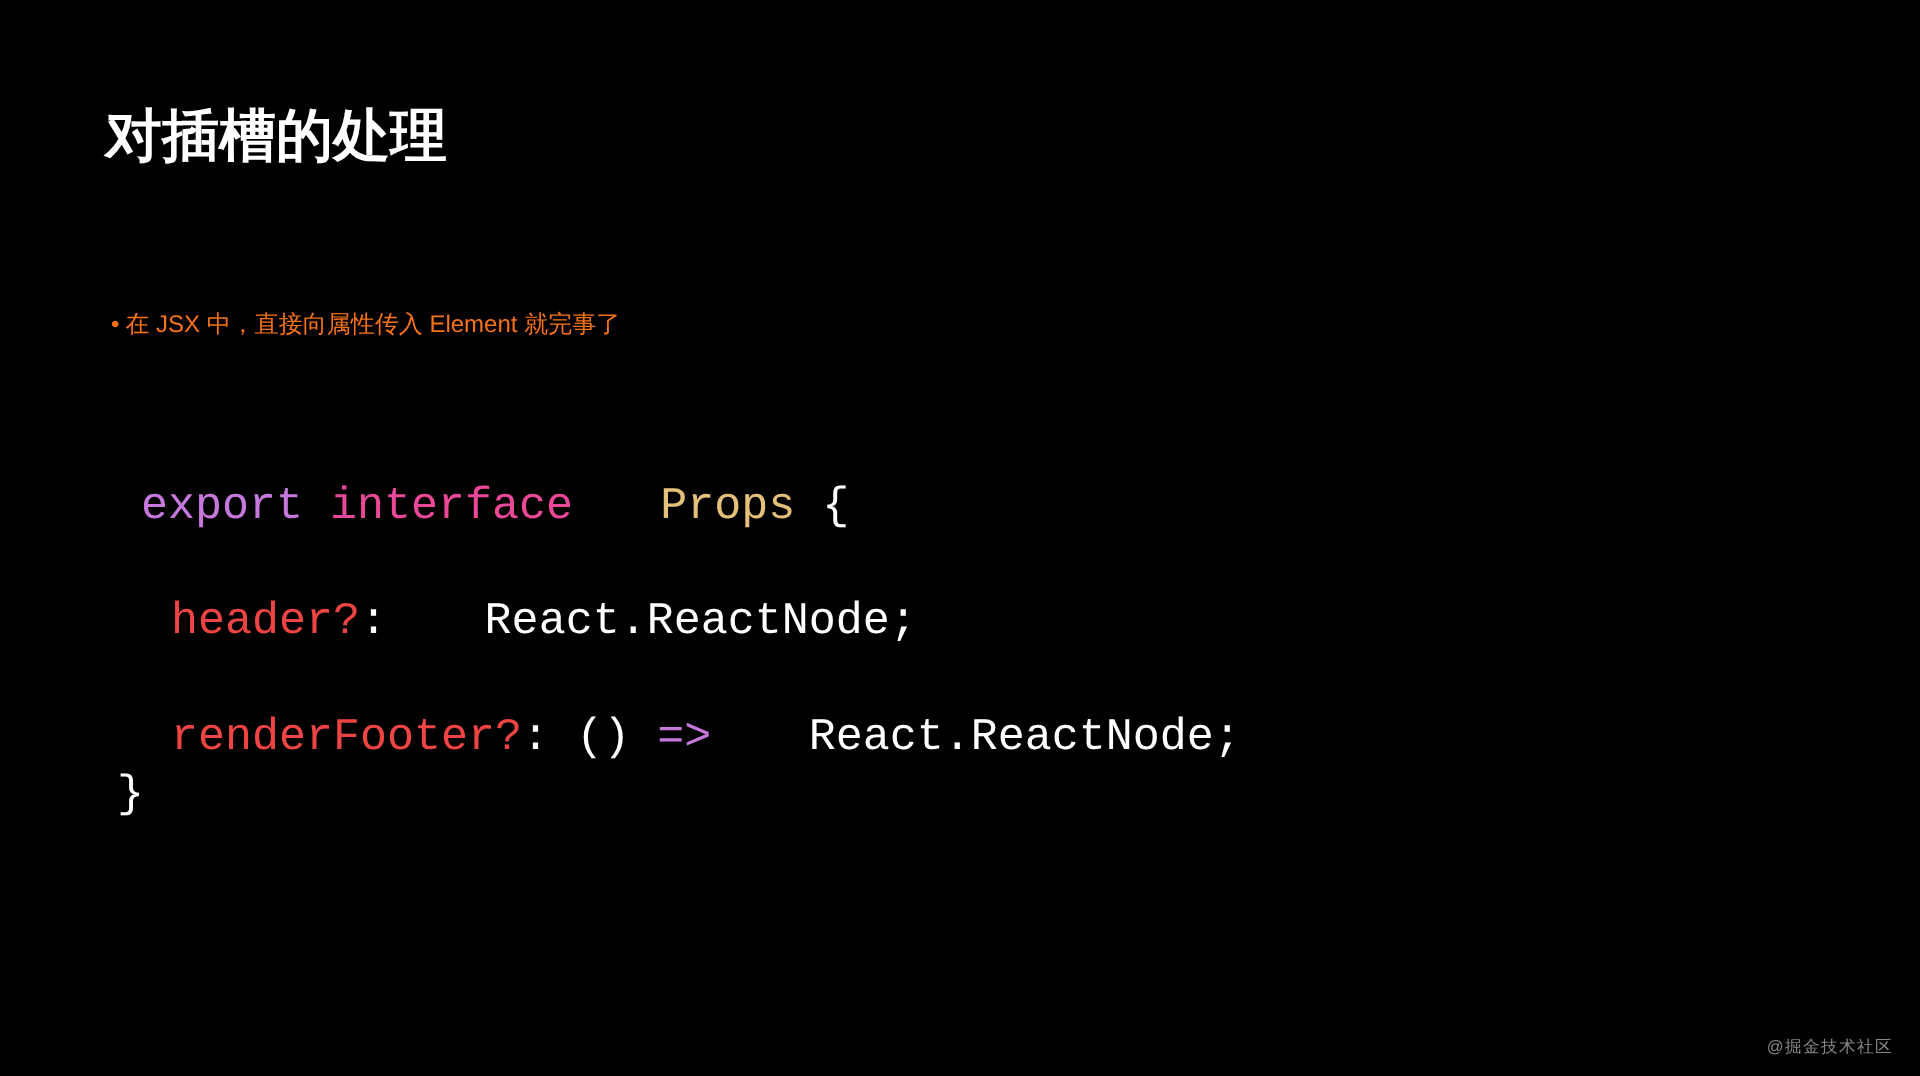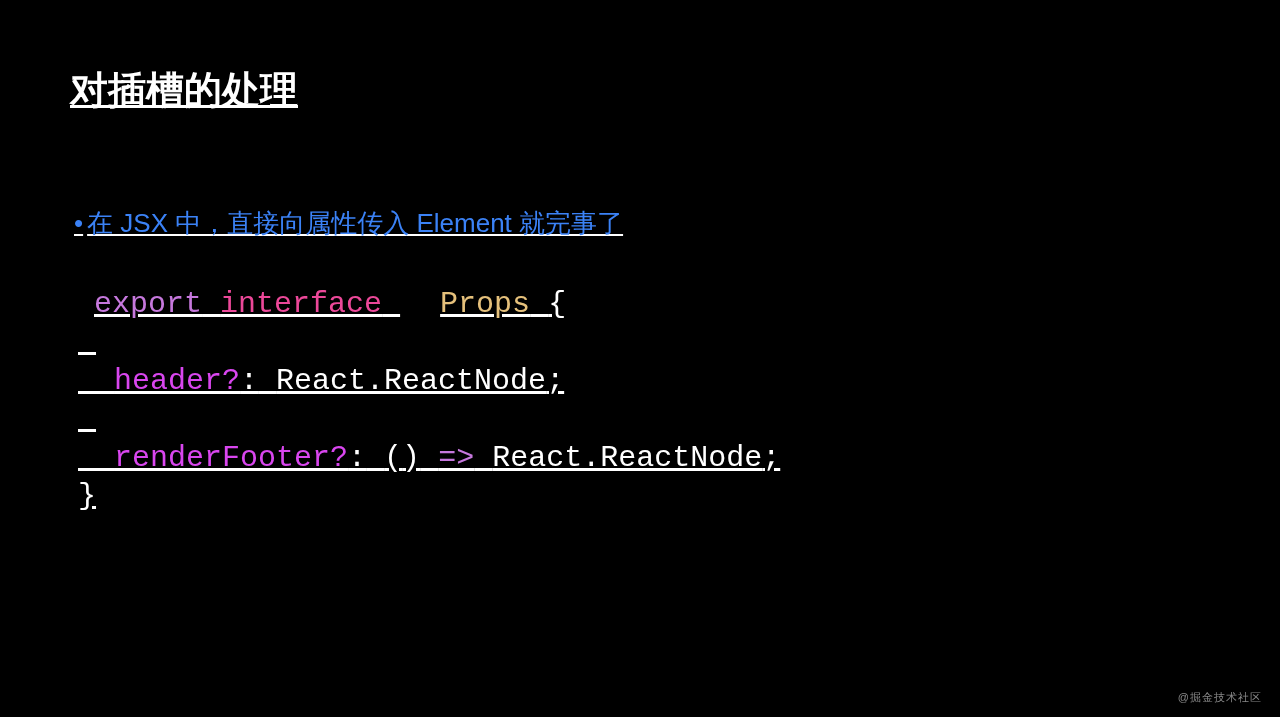--- a/index.html
+++ b/index.html
@@ -11,52 +11,51 @@
       background-color: #000000;
       color: #ffffff;
       font-family: -apple-system, BlinkMacSystemFont, "Segoe UI", "PingFang SC", "Microsoft YaHei", sans-serif;
       width: 1280px;
       height: 717px;
       position: relative;
       overflow: hidden;
     }
     .slide {
       padding: 65px 70px 0 70px;
-      text-decoration: underline;
     }
     .title {
       font-size: 38px;
       font-weight: 600;
       color: #ffffff;
       margin-bottom: 90px;
     }
     .bullet {
-      font-size: 26px;
-      color: #3b82f6;
-      margin-bottom: 44px;
+      font-size: 16px;
+      color: #f97316;
+      margin-bottom: 92px;
       padding-left: 4px;
     }
     .bullet::before {
       content: "•";
       margin-right: 4px;
     }
     .code-block {
       font-family: "SF Mono", Menlo, Monaco, Consolas, "Courier New", monospace;
       font-size: 30px;
       line-height: 1.28;
       white-space: pre;
       padding-left: 8px;
     }
     .tok-keyword-export { color: #c678dd; margin-left: 16px; }
     .tok-keyword-interface { color: #ec4899; }
     .tok-type { color: #e5c07b; margin-left: 40px; }
     .tok-brace { color: #ffffff; }
-    .tok-prop { color: #d946ef; }
+    .tok-prop { color: #ef4444; }
     .tok-punct { color: #ffffff; }
-    .tok-member { color: #ffffff; }
+    .tok-member { color: #ffffff; margin-left: 47px; }
     .tok-arrow { color: #c678dd; }
     .tok-paren { color: #ffffff; }
     .watermark {
       position: absolute;
       bottom: 12px;
       right: 18px;
       font-size: 11px;
       color: #888888;
       letter-spacing: 1px;
     }

